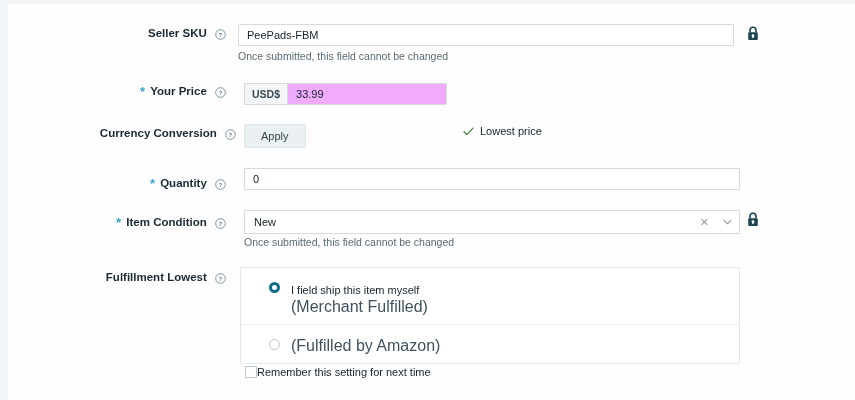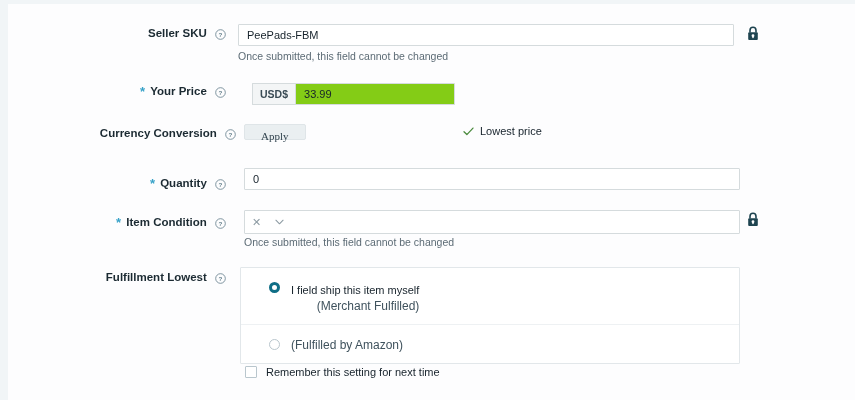--- a/index.html
+++ b/index.html
@@ -109,21 +109,21 @@
     font-size: 10.5px;
     font-weight: bold;
     line-height: 20px;
     padding: 0 7px;
     border-radius: 1px 0 0 1px;
   }
   .price-input {
     box-sizing: border-box;
     flex: 1;
     border: 1px solid #d5dbdd;
-    background: #84cc16;
+    background: #f0abfc;
     font-family: "Liberation Sans", sans-serif;
     font-size: 11px;
     color: #16222b;
     padding: 0 8px;
     line-height: 20px;
     border-radius: 0 1px 1px 0;
     outline: none;
   }
 
   .lowest-price {
@@ -134,26 +134,26 @@
     font-size: 11px;
     color: #16222b;
     white-space: nowrap;
     margin-top: 40px;
   }
   .check-mark svg { display: block; }
 
   
   .apply-btn {
     box-sizing: border-box;
-    height: 16px;
+    height: 24px;
     padding: 0 16px;
     background: #eaeff1;
     border: 1px solid #dfe5e8;
     border-radius: 2px;
-    font-family: Liberation Serif, serif;
+    font-family: Liberation Sans, sans-serif;
     font-size: 11px;
     color: #32444f;
     cursor: pointer;
     line-height: 22px;
   }
 
   
   .select-box {
     box-sizing: border-box;
     position: relative;
@@ -224,33 +224,32 @@
   }
   .option-text {
     padding-left: 22px;
   }
   .option-title {
     font-size: 11px;
     color: #16222b;
     line-height: 13px;
   }
   .option-sub {
-    font-size: 12px;
+    font-size: 16px;
     color: #3f525d;
     line-height: 13px;
     margin-top: 2px;
     text-align: right;
   }
 
   
   .remember {
     position: absolute;
     display: flex;
     align-items: flex-end;
-    gap: 9px;
   }
   .checkbox {
     width: 12px;
     height: 12px;
     box-sizing: border-box;
     border: 1px solid #b9c6cd;
     background: #ffffff;
     border-radius: 1px;
     cursor: pointer;
   }
@@ -295,21 +294,21 @@
         <div class="label-cell" style="left:0; top:80px;">
           <span class="req">*</span>
           <span>Your Price</span>
           <span class="help-icon">
             <svg width="11" height="11" viewBox="0 0 16 16">
               <circle cx="8" cy="8" r="7" fill="none" stroke="#66808d" stroke-width="1.2"></circle>
               <text x="8" y="11.6" font-size="9" font-family="Liberation Sans, sans-serif" fill="#66808d" text-anchor="middle">?</text>
             </svg>
           </span>
         </div>
-        <div class="field" style="left:236px; top:79px;margin-left:8px;">
+        <div class="field" style="left:236px; top:79px;">
           <div class="price-group">
             <span class="price-prefix">USD$</span>
             <input class="price-input" value="33.99" style="">
           </div>
         </div>
         <div class="lowest-price" style="left:455px; top:81px;">
           <span class="check-mark">
             <svg width="11" height="9" viewBox="0 0 12 10">
               <path d="M1 5.2 L4.2 8.4 L11 1.2" fill="none" stroke="#4a8a3d" stroke-width="1.4" stroke-linecap="round" stroke-linejoin="round"></path>
             </svg>
@@ -355,20 +354,21 @@
           <span>Item Condition</span>
           <span class="help-icon">
             <svg width="11" height="11" viewBox="0 0 16 16">
               <circle cx="8" cy="8" r="7" fill="none" stroke="#66808d" stroke-width="1.2"></circle>
               <text x="8" y="11.6" font-size="9" font-family="Liberation Sans, sans-serif" fill="#66808d" text-anchor="middle">?</text>
             </svg>
           </span>
         </div>
         <div class="field" style="left:236px; top:206px; width:496px;">
           <div class="select-box">
+            <span class="select-value">New</span>
             <span class="select-clear">✕</span>
             <span class="select-caret">
               <svg width="9" height="6" viewBox="0 0 10 6">
                 <path d="M1 1 L5 5 L9 1" fill="none" stroke="#8d9ba3" stroke-width="1.2" stroke-linecap="round" stroke-linejoin="round"></path>
               </svg>
             </span>
           </div>
         </div>
         <div class="hint" style="left:236px; top:232px;">Once submitted, this field cannot be changed</div>
         <div class="lock" style="left:738px; top:208px;">

